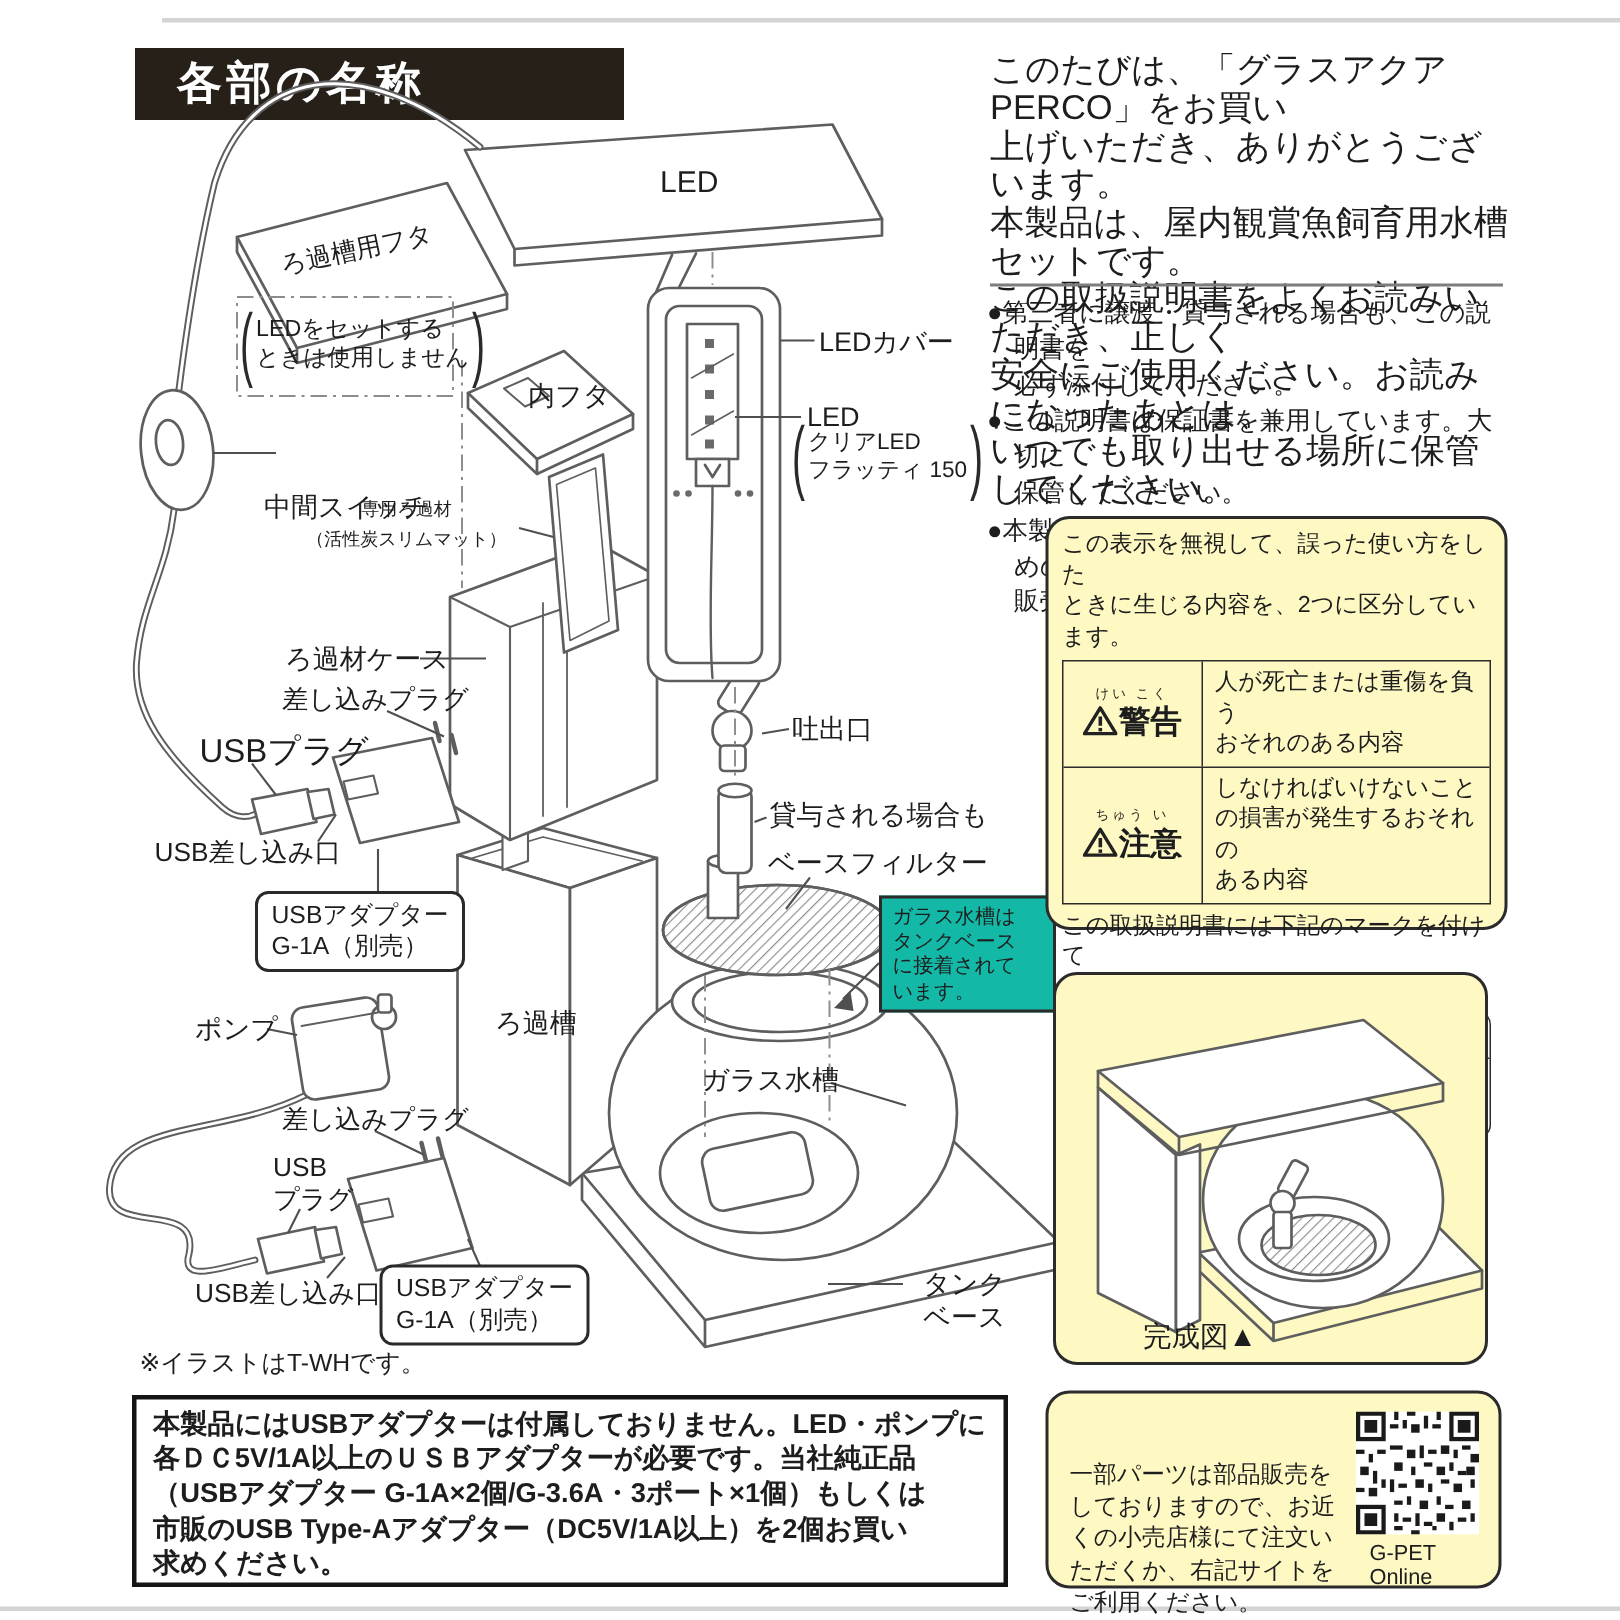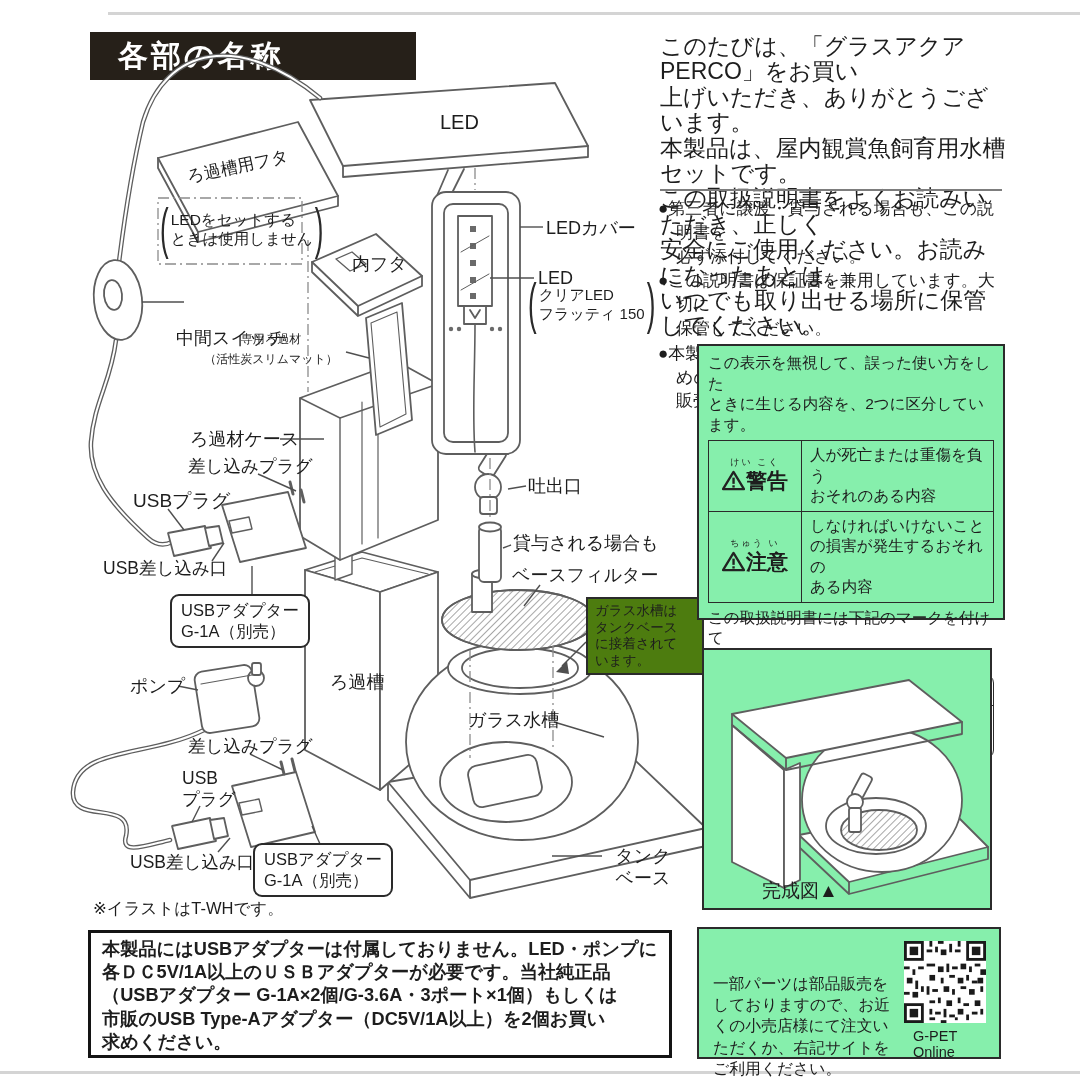--- a/index.html
+++ b/index.html
@@ -6,28 +6,28 @@
   .page{position:relative;width:1080px;height:1080px;background:#ffffff;overflow:hidden;
         font-family:"Liberation Sans","DejaVu Sans",sans-serif;color:#1d1d1d;}
   .abs{position:absolute;}
   .pl{white-space:pre-line;}
   .edge-line{background:#d4d4d4;}
   .banner{background:#262019;color:#ffffff;font-weight:bold;font-size:30px;
           line-height:48px;padding-left:28px;letter-spacing:3px;}
   .dlabel{font-size:18px;line-height:21px;color:#1d1d1d;}
   .boxed-label{border:2.5px solid #2a2a2a;border-radius:9px;background:#fff;
                padding:4px 9px;font-size:16.5px;line-height:21px;white-space:pre-line;}
-  .note-box{border:2px solid #2b2b2b;background:#4d7c0f;padding:4px 7px;
+  .note-box{border:2px solid #2b2b2b;background:#14b8a6;padding:4px 7px;
             font-size:13.5px;line-height:16.5px;white-space:pre-line;}
   .paren-note{display:flex;align-items:center;gap:2px;}
   .paren-note .paren{font-size:26px;font-weight:300;transform:scaleY(2.1);color:#2a2a2a;}
   .intro-par{font-size:23px;line-height:25.4px;}
   .bullets{font-size:17px;line-height:23.8px;}
   .bullet{padding-left:18px;text-indent:-18px;white-space:pre-line;margin-bottom:1px;}
-  .rbox{border:2.2px solid #2b2b2b;border-radius:0;background:#86efac;}
+  .rbox{border:2.2px solid #2b2b2b;border-radius:16px;background:#fef9c3;}
   .w-intro{font-size:15.5px;line-height:20.5px;}
   .wtable{border:1.8px solid #2b2b2b;margin-top:5px;}
   .wrow{display:flex;align-items:stretch;}
   .wrow + .wrow{border-top:1.6px solid #2b2b2b;}
   .wcell-badge{width:92px;border-right:1.6px solid #2b2b2b;display:flex;
                align-items:center;justify-content:center;}
   .wcell-desc{flex:1;padding:4px 8px;font-size:15.5px;line-height:20.5px;white-space:pre-line;
               display:flex;align-items:center;}
   .warn-badge{display:flex;flex-direction:column;align-items:center;padding:2px 0;}
   .furi{font-size:9px;letter-spacing:2px;line-height:10px;}
@@ -216,21 +216,21 @@
     <span class="paren">(</span>
     <span class="pl" style="font-size:15px;line-height:18.5px;">クリアLED
 フラッティ 150</span>
     <span class="paren">)</span>
   </div>
 
   <div class="abs dlabel pl" style="left:193px;top:330px;width:156px;text-align:center;font-size:12px;line-height:19.5px;">専用ろ過材
 （活性炭スリムマット）</div>
   <div class="abs dlabel" style="left:190px;top:429px;">ろ過材ケース</div>
   <div class="abs dlabel" style="left:188px;top:456px;font-size:17.5px;">差し込みプラグ</div>
-  <div class="abs dlabel" style="left:133px;top:490px;font-size:19px;text-align:right;">USBプラグ</div>
+  <div class="abs dlabel" style="left:133px;top:490px;font-size:22px;text-align:right;">USBプラグ</div>
   <div class="abs dlabel" style="left:103px;top:558px;font-size:17.5px;">USB差し込み口</div>
   <div class="abs boxed-label" style="left:170px;top:594px;">USBアダプター
 G-1A（別売）</div>
   <div class="abs dlabel" style="left:130px;top:676px;">ポンプ</div>
   <div class="abs dlabel" style="left:330px;top:672px;">ろ過槽</div>
   <div class="abs dlabel" style="left:188px;top:736px;font-size:17.5px;">差し込みプラグ</div>
   <div class="abs dlabel pl" style="left:182px;top:768px;font-size:17.5px;line-height:21px;">USB
 プラグ</div>
   <div class="abs dlabel" style="left:130px;top:852px;font-size:17.5px;">USB差し込み口</div>
   <div class="abs boxed-label" style="left:253px;top:843px;">USBアダプター

